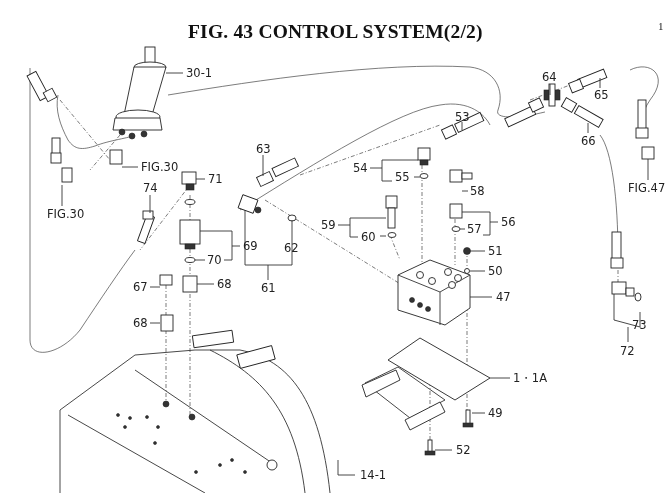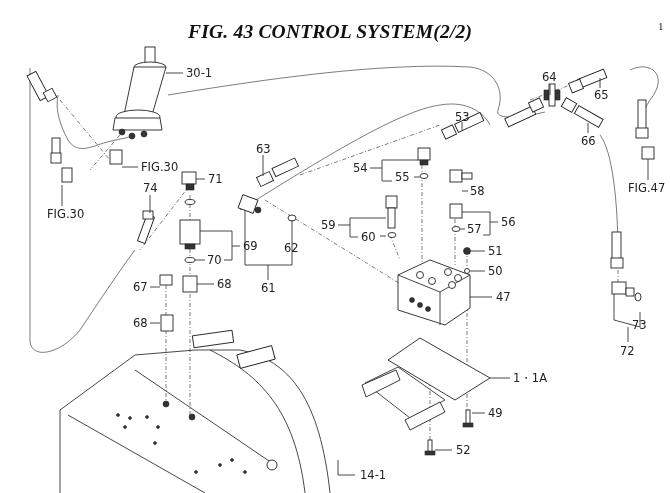--- a/index.html
+++ b/index.html
@@ -1,21 +1,21 @@
 <!DOCTYPE html>
 <html><head>
 <meta charset="utf-8">
 <style>
   html, body { margin: 0; padding: 0; background: #ffffff; }
   body { width: 670px; height: 493px; overflow: hidden; position: relative; }
   #stage { position: absolute; left: 0; top: 0; width: 670px; height: 493px; }
   .title {
     position: absolute; left: 188px; top: 21px;
     font-family: "Liberation Serif", serif; font-weight: bold; font-size: 19.5px;
-    color: #111; letter-spacing: 0.2px; white-space: nowrap; font-style: italic;
+    color: #111; letter-spacing: 0.2px; white-space: nowrap;
   }
   .page-num {
     position: absolute; left: 658px; top: 20px;
     font-family: "Liberation Serif", serif; font-size: 11px; color: #222;
   }
   svg text.callout {
     font-family: "DejaVu Sans", sans-serif; font-size: 11.5px; fill: #222;
   }
   svg .ln { stroke: #333; stroke-width: 0.9; fill: none; }
   svg .thin { stroke: #444; stroke-width: 0.7; fill: none; }

